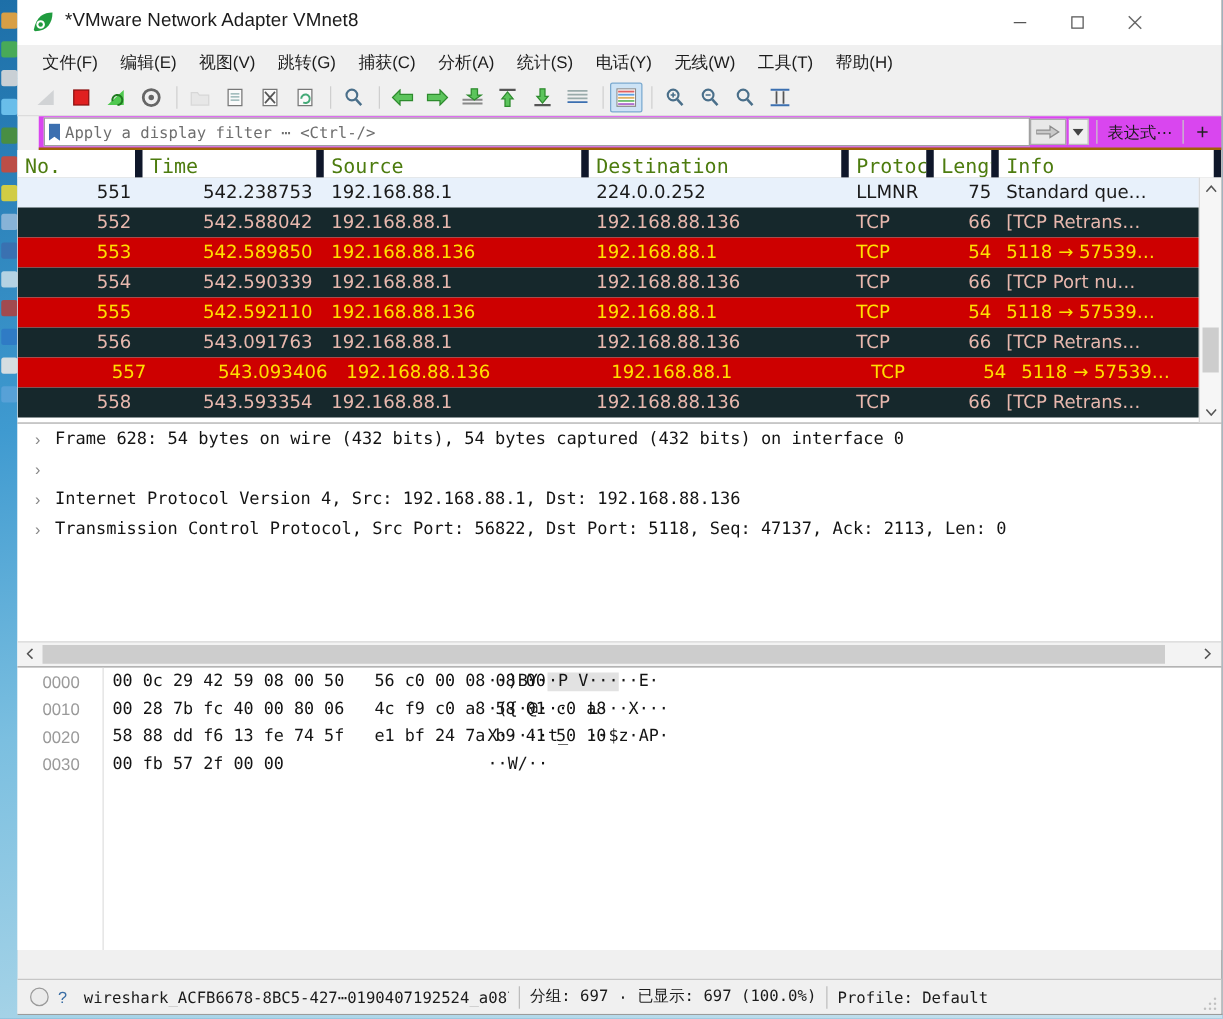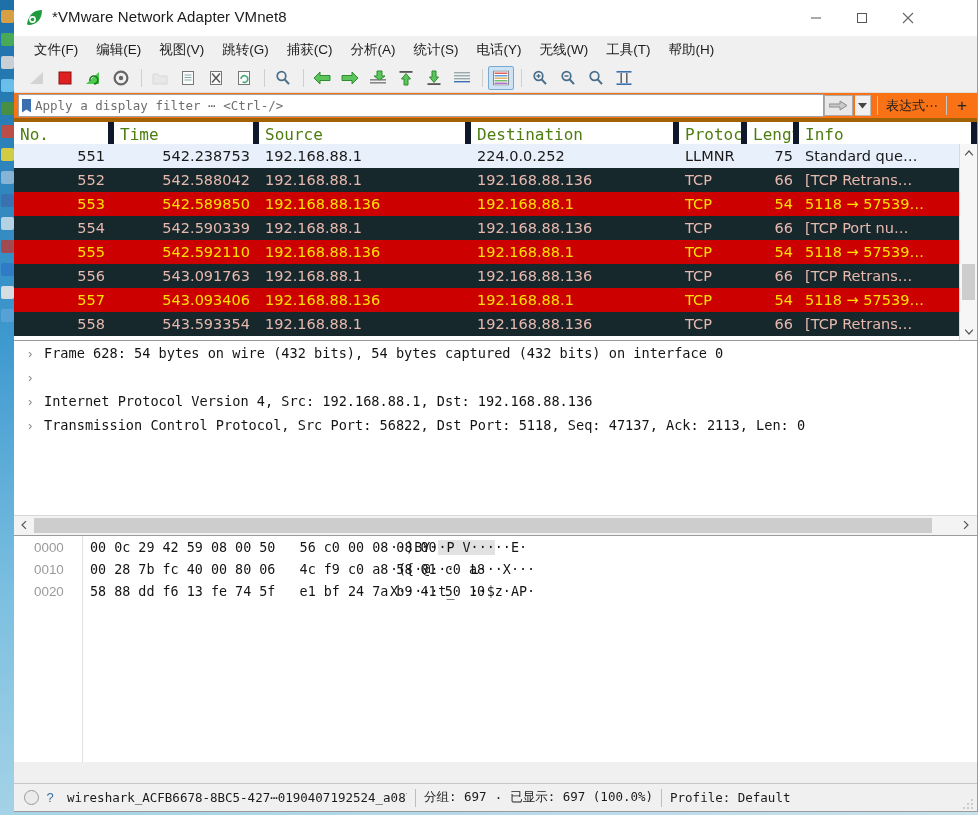--- a/index.html
+++ b/index.html
@@ -38,22 +38,22 @@
   }
   
   #toolbar{height:29px;background:#f0f0f0;display:flex;align-items:center;padding-left:10px;
            border-bottom:1px solid #dcdcdc;}
   .tb{width:26px;height:24px;margin-right:2px;position:relative;display:inline-block;}
   .tb svg{position:absolute;left:50%;top:50%;transform:translate(-50%,-50%);}
   .tbsep{width:1px;height:18px;background:#cfcfcf;margin:0 5px;}
   .tb.sel{background:#cde3f5;border:1px solid #7aa9cf;box-sizing:border-box;border-radius:2px;}
   .tb.dis{opacity:.35;}
   
-  #filterbar{height:25px;background:#f97316;display:flex;align-items:center;
-             border-bottom:4px solid #a16207;}
+  #filterbar{height:25px;background:#d946ef;display:flex;align-items:center;
+             border-bottom:2px solid #a16207;margin-left:17px;}
   #filter-input{
     flex:1;height:21px;margin:0 0 0 4px;background:#fff;border:1px solid #a0a0a0;
     display:flex;align-items:center;position:relative;
   }
   #filter-bm{width:9px;height:14px;background:#3b6fb0;margin:0 4px 0 3px;flex:none;
              clip-path:polygon(0 0,100% 0,100% 100%,50% 78%,0 100%);}
   #filter-ph{
     font-family:"DejaVu Sans Mono", monospace;font-size:12.5px;color:#6e6e6e;flex:1;
     white-space:nowrap;overflow:hidden;
   }
@@ -404,21 +404,21 @@
         </div>
         <div class="prow" style="background: rgb(22, 40, 44); color: rgb(232, 184, 174);">
           <div class="c num" style="width: 100px;">556</div>
           <div class="c num" style="width: 145px;">543.091763</div>
           <div class="c lft" style="width: 212px;">192.168.88.1</div>
           <div class="c lft" style="width: 208px;">192.168.88.136</div>
           <div class="c lft" style="width: 68px;">TCP</div>
           <div class="c len" style="width: 52px;">66</div>
           <div class="c lft" style="flex: 1 1 0%;">[TCP Retrans…</div>
         </div>
-        <div class="prow" style="background: rgb(205, 0, 0); color: rgb(255, 224, 0);">
+        <div class="prow" style="background: rgb(205, 0, 0); color: rgb(255, 224, 0); padding-left: 12px;">
           <div class="c num" style="width: 100px;">557</div>
           <div class="c num" style="width: 145px;">543.093406</div>
           <div class="c lft" style="width: 212px;">192.168.88.136</div>
           <div class="c lft" style="width: 208px;">192.168.88.1</div>
           <div class="c lft" style="width: 68px;">TCP</div>
           <div class="c len" style="width: 52px;">54</div>
           <div class="c lft" style="flex: 1 1 0%;">5118 → 57539…</div>
         </div>
         <div class="prow" style="background: rgb(22, 40, 44); color: rgb(232, 184, 174);">
           <div class="c num" style="width: 100px;">558</div>
@@ -486,20 +486,25 @@
         </div>
         <div class="hrow">
           <span class="hoff">0010</span>
           <span class="hbytes">00 28 7b fc 40 00 80 06   4c f9 c0 a8 58 01 c0 a8</span>
           <span class="hasc">·({·@···  L···X···</span>
         </div>
         <div class="hrow">
           <span class="hoff">0020</span>
           <span class="hbytes">58 88 dd f6 13 fe 74 5f   e1 bf 24 7a b9 41 50 10</span>
           <span class="hasc">X·····t_  ··$z·AP·</span>
+        </div>
+        <div class="hrow">
+          <span class="hoff">0030</span>
+          <span class="hbytes">00 fb 57 2f 00 00</span>
+          <span class="hasc">··W/··</span>
         </div>
       </div>
   </div>
 
   <div id="statusbar">
     <span id="st-circle"></span>
     <span id="st-help">?</span>
     <span class="stxt" id="st-file">wireshark_ACFB6678-8BC5-427⋯0190407192524_a08764.pcapng</span>
     <span class="stsep"></span>
     <span class="stxt">分组: 697</span>

